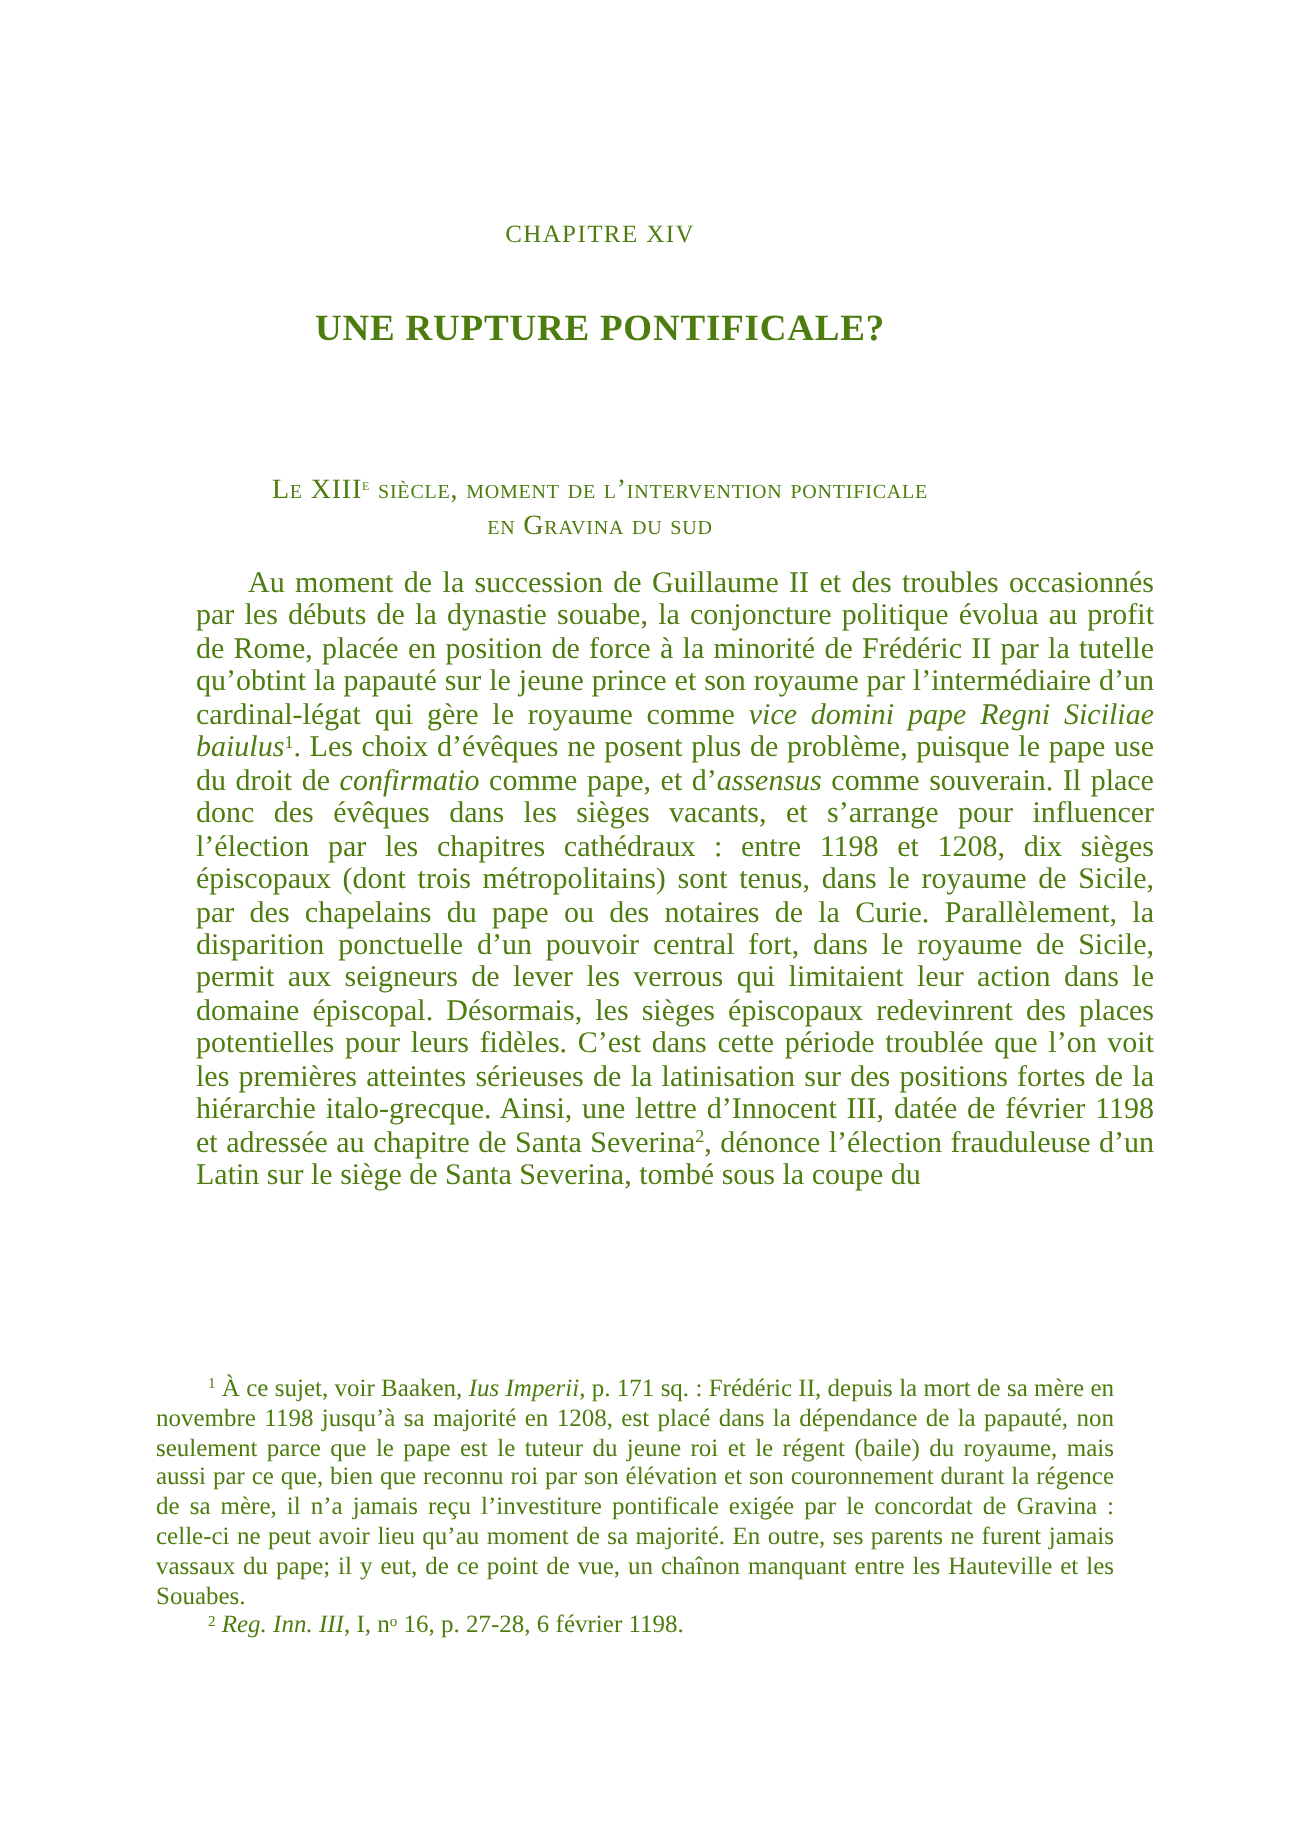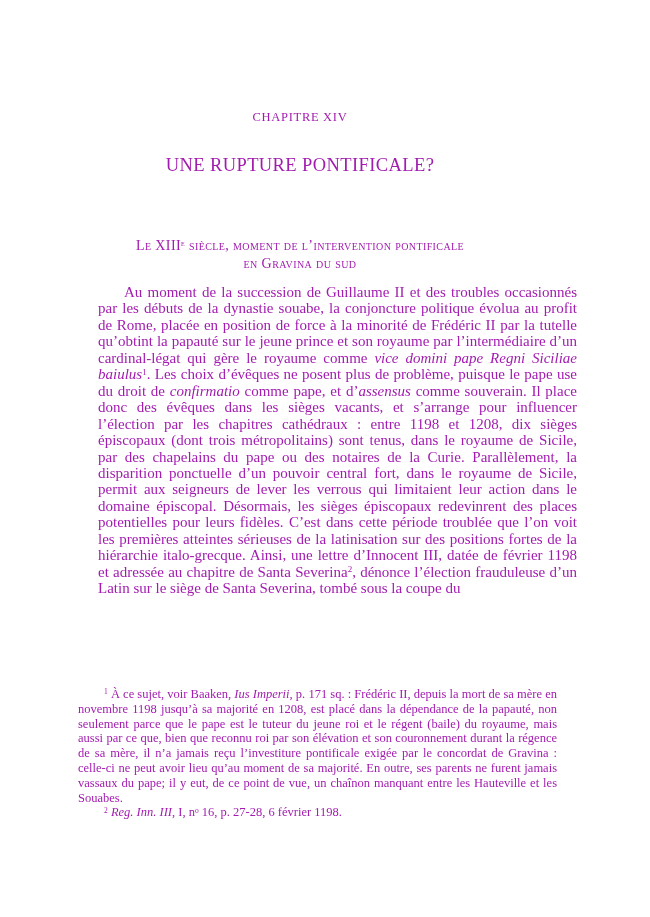--- a/index.html
+++ b/index.html
@@ -5,21 +5,21 @@
   html, body {
     margin: 0;
     padding: 0;
     background: #ffffff;
   }
   .page {
     position: relative;
     width: 650px;
     height: 917px;
     background: #ffffff;
-    color: #a21caf;
+    color: #4d7c0f;
     font-family: "Liberation Serif", serif;
     overflow: hidden;
   }
   .chapter {
     position: absolute;
     top: 110px;
     left: 0;
     width: 600px;
     text-align: center;
     font-size: 12.5px;
@@ -28,20 +28,21 @@
   }
   .title {
     position: absolute;
     top: 155px;
     left: 0;
     width: 600px;
     text-align: center;
     font-size: 18.5px;
     letter-spacing: 0.4px;
     white-space: nowrap;
+    font-weight: bold;
   }
   .section {
     position: absolute;
     top: 237px;
     left: 60px;
     width: 480px;
     text-align: center;
     font-variant: small-caps;
     font-size: 14px;
     line-height: 17.5px;

